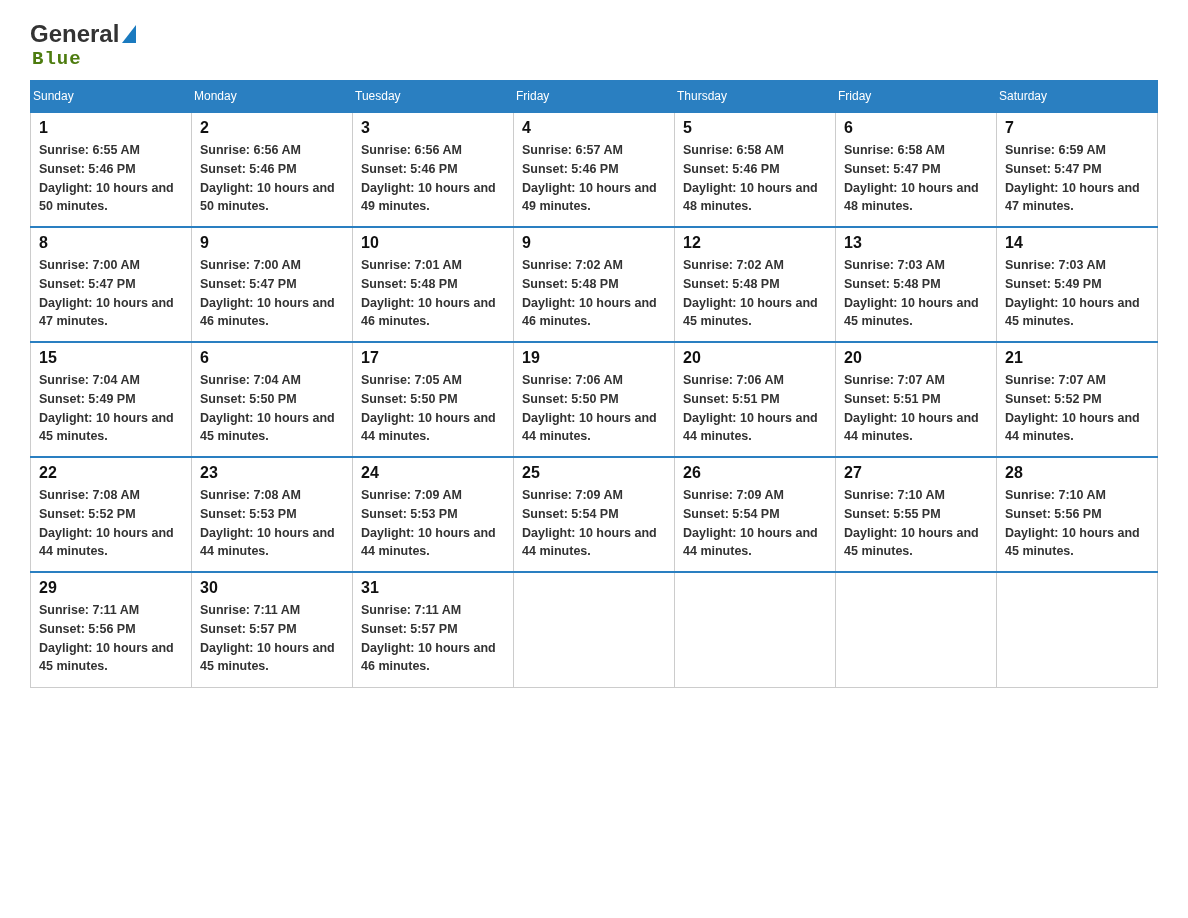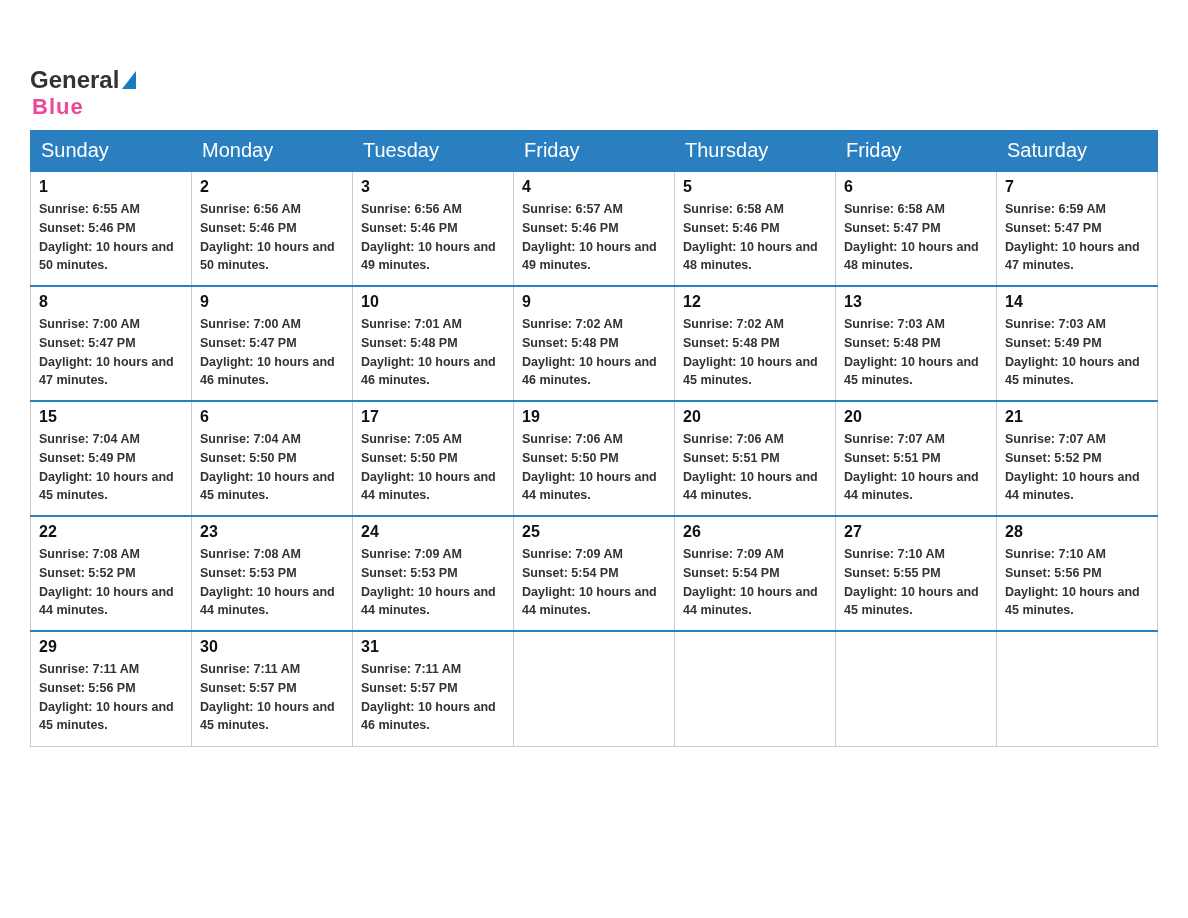--- a/index.html
+++ b/index.html
@@ -8,21 +8,20 @@
       background: #fff;
       width: 1188px;
       min-height: 918px;
       padding: 20px 30px;
     }
     .header {
       display: flex;
       justify-content: space-between;
       align-items: center;
       margin-bottom: 10px;
-      margin-top: 46px;
     }
     .title-section {
       text-align: right;
     }
     .month-title {
       font-size: 52px;
       font-weight: normal;
       color: #111;
       line-height: 1.1;
     }
@@ -32,23 +31,23 @@
       margin-top: 4px;
     }
     .calendar {
       width: 100%;
       border-collapse: collapse;
       margin-top: 10px;
     }
     .calendar th {
       background-color: #2a7fc1;
       color: #fff;
-      font-size: 20px;
+      font-size: 12px;
       font-weight: normal;
-      padding: 8px 10px;
+      padding: 8px 2px;
       text-align: left;
       border: 1px solid #2a7fc1;
     }
     .calendar td {
       border: 1px solid #ccc;
       vertical-align: top;
       padding: 6px 8px;
       width: 14.28%;
       height: 115px;
     }
@@ -84,25 +83,26 @@
       display: inline-block;
       margin-left: 3px;
       width: 0;
       height: 0;
       border-style: solid;
       border-width: 0 0 18px 14px;
       border-color: transparent transparent #1a7abf transparent;
       vertical-align: middle;
     }
     .logo-line2 {
-      font-size: 22px;
+      font-size: 19px;
       font-weight: bold;
-      color: #ec4899;
+      color: #4d7c0f;
       letter-spacing: 1px;
       margin-left: 2px;
+      font-family: Liberation Mono, monospace;
     }
   </style>
 </head>
 <body>
 
 <div class="header">
   <div class="logo-wrapper">
     <div class="logo-line1">
       <span style="font-size:24px;font-weight:bold;color:#333;">General</span>
       <span class="logo-triangle"></span>

